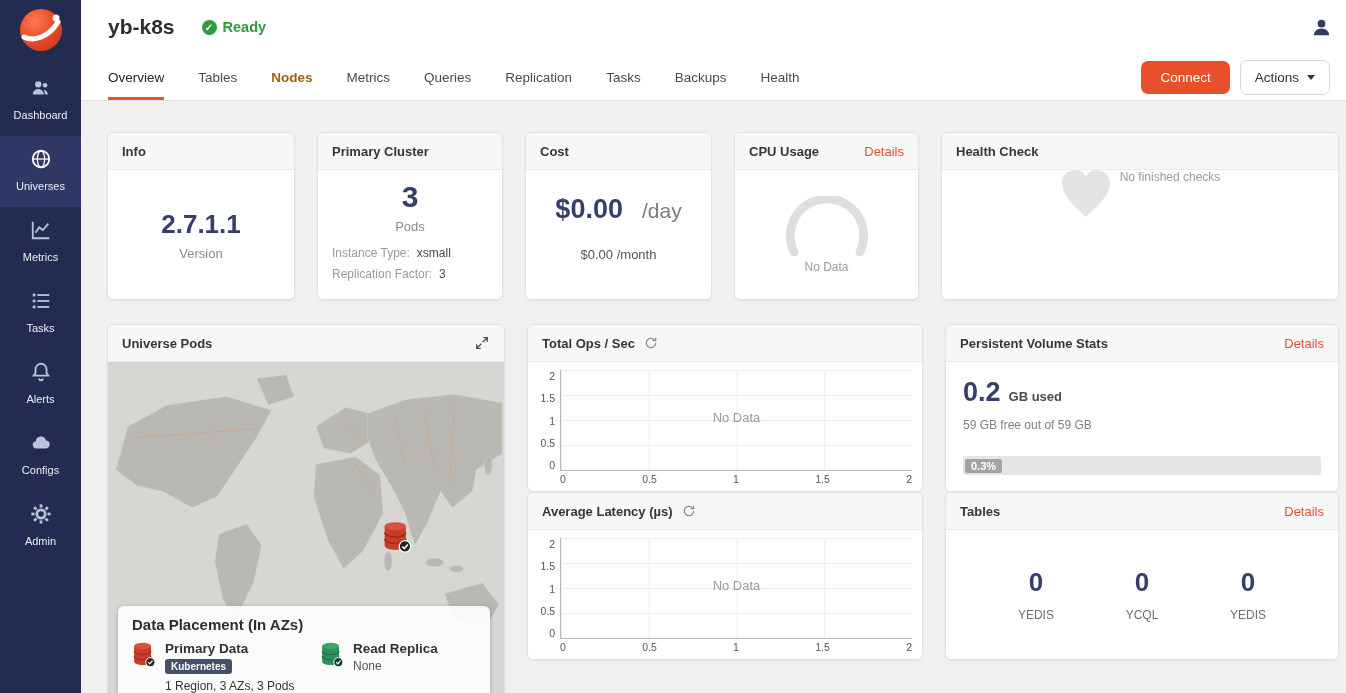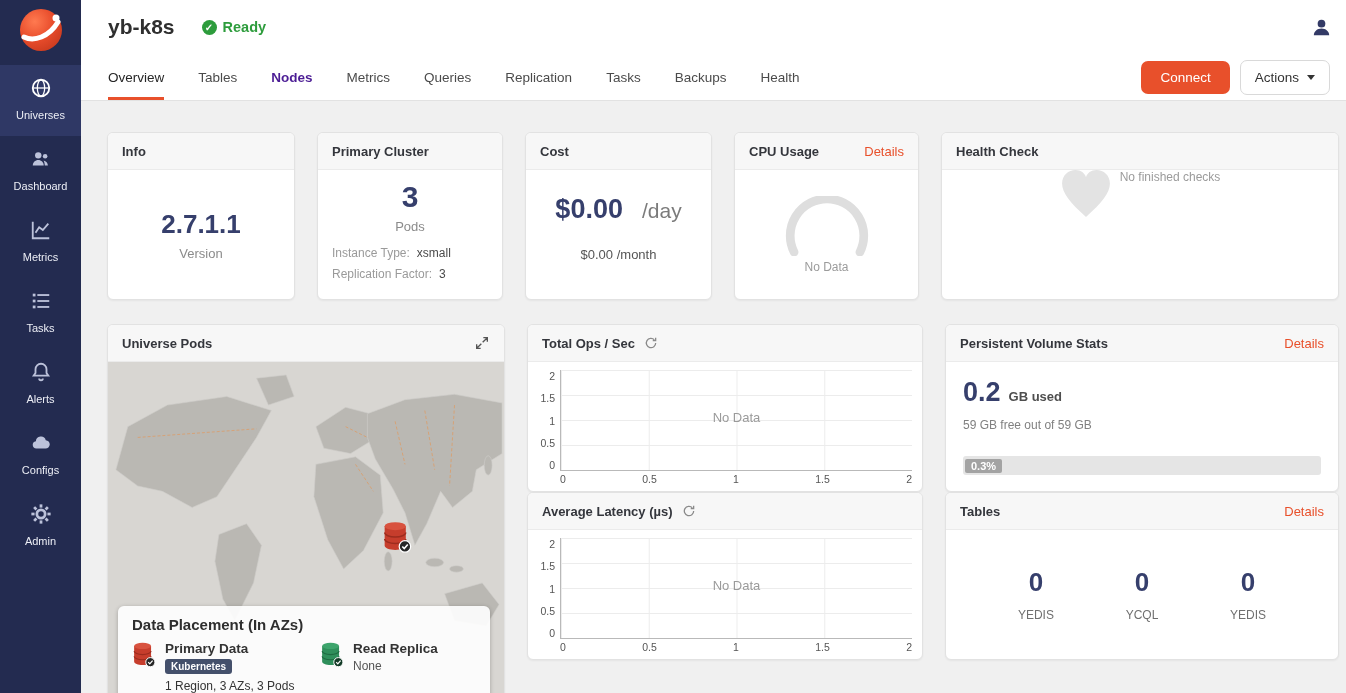--- a/index.html
+++ b/index.html
@@ -22,21 +22,21 @@
   .topbar { background:#fff; height:54px; display:flex; align-items:center; padding:0 13px 0 27px; }
   .uni-title { font-size:21px; font-weight:bold; color:#2f2f2f; }
   .ready-badge { margin-left:27px; display:flex; align-items:center; gap:6px; color:#2d9c3c; font-weight:bold; font-size:14.5px; cursor:default; }
   .ready-check { width:15px; height:15px; border-radius:50%; background:#2d9c3c; color:#fff; font-size:10px; line-height:15px; text-align:center; }
   .user-btn { margin-left:auto; cursor:pointer; display:flex; }
   
   .tabbar { background:#fff; display:flex; align-items:stretch; padding:0 16px 0 27px; border-bottom:1px solid #e2e2e2; height:47px; }
   .tabs { display:flex; gap:34px; align-items:stretch; }
   .tab { font-size:13.5px; color:#4b4b4b; display:flex; align-items:center; border-bottom:3px solid transparent; padding-top:3px; cursor:pointer; white-space:nowrap; }
   .tab.active { color:#262626; border-bottom-color:#e8502b; }
-  .tab.hovered { font-weight:bold; color:#4c1d95; }
+  .tab.hovered { font-weight:bold; color:#a16207; }
   .tab-actions { margin-left:auto; display:flex; align-items:center; gap:10px; }
   .btn-connect { background:#e8502b; color:#fff; border:none; border-radius:7px; padding:9px 19px; font-size:13.5px; font-family:inherit; cursor:pointer; }
   .btn-actions { background:#fff; border:1px solid #d9d9d9; border-radius:7px; padding:9px 14px; font-size:13.5px; color:#333; display:flex; align-items:center; gap:8px; font-family:inherit; cursor:pointer; }
   .caret { width:0; height:0; border-left:4px solid transparent; border-right:4px solid transparent; border-top:5px solid #333; }
   
   .content { flex:1; background:#f0f0f0; padding:31px 7px 0 26px; overflow:hidden; }
   .row1 { display:grid; grid-template-columns:188px 186px 187px 185px 1fr; gap:22px; }
   .row1 .card { height:168px; }
   .row2 { display:grid; grid-template-columns:398px 396px 1fr; gap:22px; margin-top:24px; align-items:start; }
   .col-stack { display:flex; flex-direction:column; }
@@ -117,41 +117,41 @@
             <stop offset="55%" stop-color="#e84c2b"></stop>
             <stop offset="100%" stop-color="#c93a1e"></stop>
         </radialGradient>
       </defs>
       <circle cx="23" cy="23" r="21" fill="url(#lg)"></circle>
       <path d="M6 30 C 16 35, 31 30, 40 15" stroke="#fff" stroke-width="5" fill="none" stroke-linecap="round"></path>
       <circle cx="38" cy="11" r="3.5" fill="#fff"></circle>
     </svg>
   </div>
 
-  <div class="nav-item active">
-    <span class="nav-icon">
-      <svg viewBox="0 0 24 24" width="22" height="22" fill="none" stroke="currentColor" stroke-width="2">
-          <circle cx="12" cy="12" r="9"></circle>
-          <ellipse cx="12" cy="12" rx="4" ry="9" stroke-width="1.4"></ellipse>
-          <line x1="3" y1="12" x2="21" y2="12" stroke-width="1.4"></line>
-        </svg>
-    </span>
-    <span class="nav-label">Universes</span>
-  </div>
-
   <div class="nav-item">
     <span class="nav-icon">
       <svg viewBox="0 0 24 24" width="22" height="22" fill="currentColor">
           <circle cx="9" cy="8" r="3.5"></circle>
           <path d="M3 19c0-3.3 2.7-6 6-6s6 2.7 6 6z"></path>
           <circle cx="16.5" cy="9" r="2.5"></circle>
           <path d="M14.8 13.5c2.7.5 4.7 2.8 4.7 5.5h-3.4c0-2-0.4-3.9-1.3-5.5z"></path>
         </svg>
     </span>
     <span class="nav-label">Dashboard</span>
+  </div>
+
+  <div class="nav-item active">
+    <span class="nav-icon">
+      <svg viewBox="0 0 24 24" width="22" height="22" fill="none" stroke="currentColor" stroke-width="2">
+          <circle cx="12" cy="12" r="9"></circle>
+          <ellipse cx="12" cy="12" rx="4" ry="9" stroke-width="1.4"></ellipse>
+          <line x1="3" y1="12" x2="21" y2="12" stroke-width="1.4"></line>
+        </svg>
+    </span>
+    <span class="nav-label">Universes</span>
   </div>
 
   <div class="nav-item">
     <span class="nav-icon">
       <svg viewBox="0 0 24 24" width="22" height="22" fill="none" stroke="currentColor" stroke-width="2">
           <path d="M3 3v18h18"></path>
           <polyline points="6,15 10,9 14,12 20,5"></polyline>
         </svg>
     </span>
     <span class="nav-label">Metrics</span>

